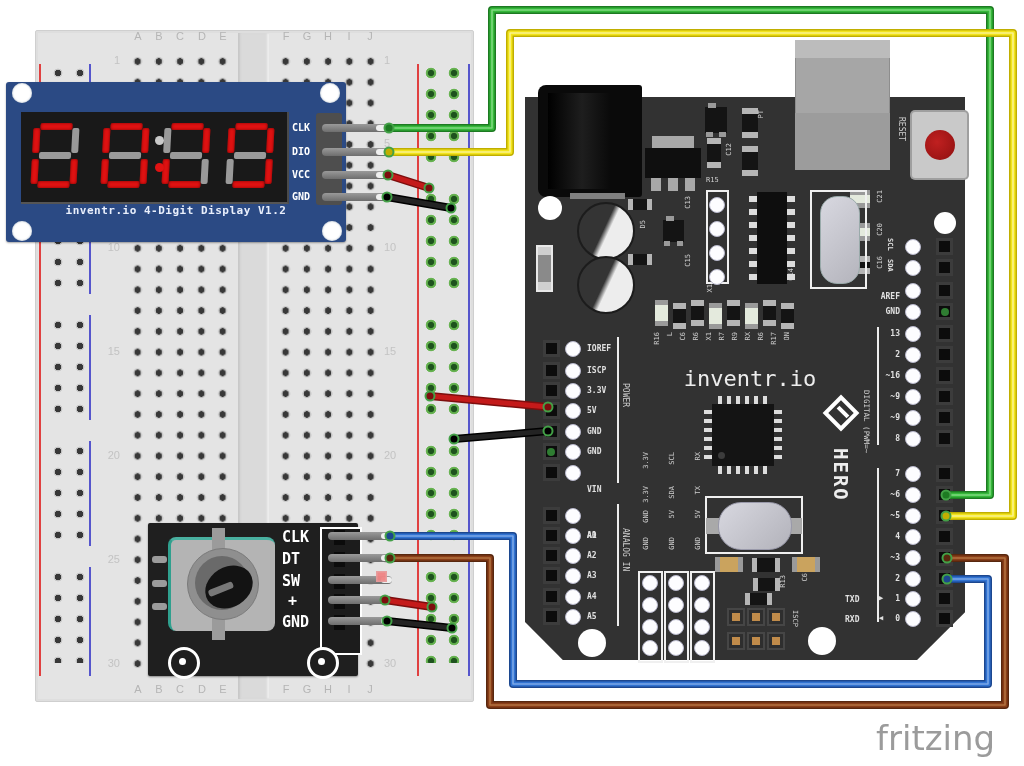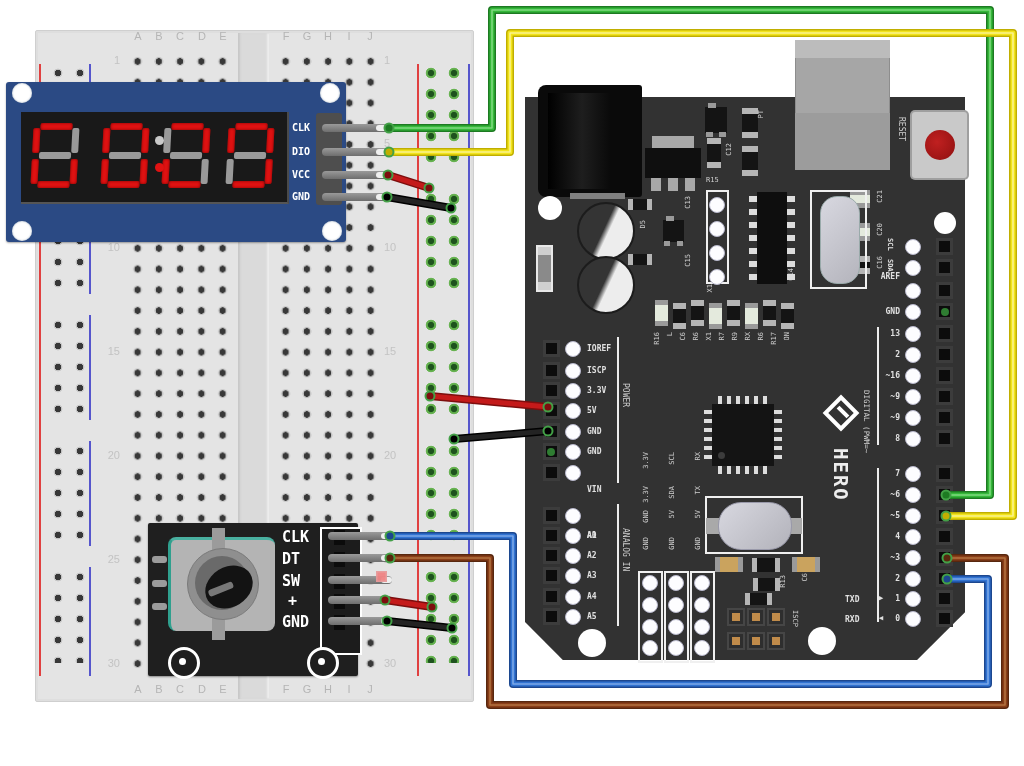--- a/index.html
+++ b/index.html
@@ -238,20 +238,21 @@
   <div class="silk vlbl-up" style="left:679px;top:332px">C6</div>
   <div class="silk vlbl-up" style="left:692px;top:332px">R6</div>
   <div class="silk vlbl-up" style="left:705px;top:332px">X1</div>
   <div class="silk vlbl-up" style="left:718px;top:332px">R7</div>
   <div class="silk vlbl-up" style="left:731px;top:332px">R9</div>
   <div class="silk vlbl-up" style="left:744px;top:332px">RX</div>
   <div class="silk vlbl-up" style="left:757px;top:332px">R6</div>
   <div class="silk vlbl-up" style="left:770px;top:332px">R17</div>
   <div class="silk vlbl-up" style="left:783px;top:332px">ON</div>
 
+  <div class="ab" style="left:650px;top:366px;width:200px;text-align:center;color:#ededed;font:22px 'DejaVu Sans Mono',monospace">inventr.io</div>
   <div class="ab" style="left:828px;top:400px;width:26px;height:26px;border:4px solid #fff;transform:rotate(45deg);box-sizing:border-box"></div>
   <div class="ab" style="left:836px;top:410px;width:14px;height:4px;background:#fff;transform:rotate(45deg)"></div>
   <div class="ab" style="left:830px;top:448px;writing-mode:vertical-rl;color:#ededed;font:bold 19px 'DejaVu Sans Mono',monospace;letter-spacing:2px">HERO</div>
 
   <div class="ab" style="left:718px;top:396px;width:50px;height:8px;background:repeating-linear-gradient(90deg,#ddd 0 4px,rgba(0,0,0,0) 4px 9px)"></div>
   <div class="ab" style="left:718px;top:466px;width:50px;height:8px;background:repeating-linear-gradient(90deg,#ddd 0 4px,rgba(0,0,0,0) 4px 9px)"></div>
   <div class="ab" style="left:704px;top:410px;width:8px;height:50px;background:repeating-linear-gradient(180deg,#ddd 0 4px,rgba(0,0,0,0) 4px 9px)"></div>
   <div class="ab" style="left:774px;top:410px;width:8px;height:50px;background:repeating-linear-gradient(180deg,#ddd 0 4px,rgba(0,0,0,0) 4px 9px)"></div>
   <div class="ab" style="left:712px;top:404px;width:62px;height:62px;background:#141414"></div>
   <div class="ab" style="left:718px;top:452px;width:7px;height:7px;border-radius:50%;background:#3c3c3c"></div>
@@ -359,21 +360,21 @@
   <div class="phole" style="left:905px;top:466px"></div>
   <div class="phole" style="left:905px;top:487px"></div>
   <div class="phole" style="left:905px;top:508px"></div>
   <div class="phole" style="left:905px;top:529px"></div>
   <div class="phole" style="left:905px;top:550px"></div>
   <div class="phole" style="left:905px;top:571px"></div>
   <div class="phole" style="left:905px;top:591px"></div>
   <div class="phole" style="left:905px;top:611px"></div>
   <div class="plab vlbl" style="left:886px;top:238px;font-size:7px">SCL</div>
   <div class="plab vlbl" style="left:886px;top:259px;font-size:7px">SDA</div>
-  <div class="plab plab-r" style="top:272px">AREF</div>
+  <div class="plab plab-r" style="top:292px">AREF</div>
   <div class="plab plab-r" style="top:307px">GND</div>
   <div class="plab plab-r" style="top:329px">13</div>
   <div class="plab plab-r" style="top:350px">2</div>
   <div class="plab plab-r" style="top:371px">~16</div>
   <div class="plab plab-r" style="top:392px">~9</div>
   <div class="plab plab-r" style="top:413px">~9</div>
   <div class="plab plab-r" style="top:434px">8</div>
   <div class="plab plab-r" style="top:469px">7</div>
   <div class="plab plab-r" style="top:490px">~6</div>
   <div class="plab plab-r" style="top:511px">~5</div>
@@ -482,20 +483,21 @@
       </div>
     <div class="drod" style="top:66px">
         <i></i>
       </div>
     <div class="drod" style="top:89px">
         <i></i>
       </div>
     <div class="drod" style="top:111px">
         <i></i>
       </div>
+    <div class="caption">inventr.io 4-Digit Display V1.2</div>
   </div>
 
   <div id="enc">
     <div class="kbase"></div>
     <div class="kstripe"></div>
     <div class="kout"></div>
     <div class="kin"></div>
     <div class="kd">
         <i></i>
       </div>
@@ -597,13 +599,14 @@
       <circle cx="432" cy="607" r="4.5" stroke="#43a047" stroke-width="2" fill="#7d0e0e"></circle>
     </g>
     <g>
       <path class="wo" d="M387 621 L452 628" stroke="#000000"></path>
       <path class="wc" d="M387 621 L452 628" stroke="#232323"></path>
       <circle cx="387" cy="621" r="4.5" stroke="#43a047" stroke-width="2" fill="#000000"></circle>
       <circle cx="452" cy="628" r="4.5" stroke="#43a047" stroke-width="2" fill="#000000"></circle>
     </g>
   </svg>
 
+  <div id="fritz">fritzing</div>
 </div>
 
 </body></html>

